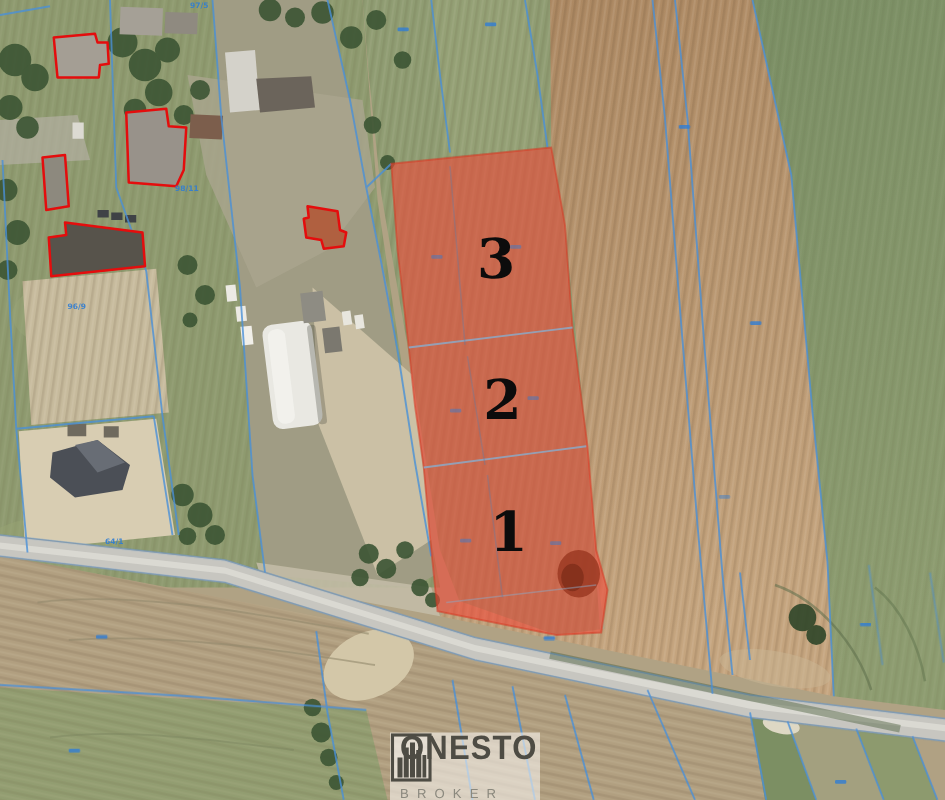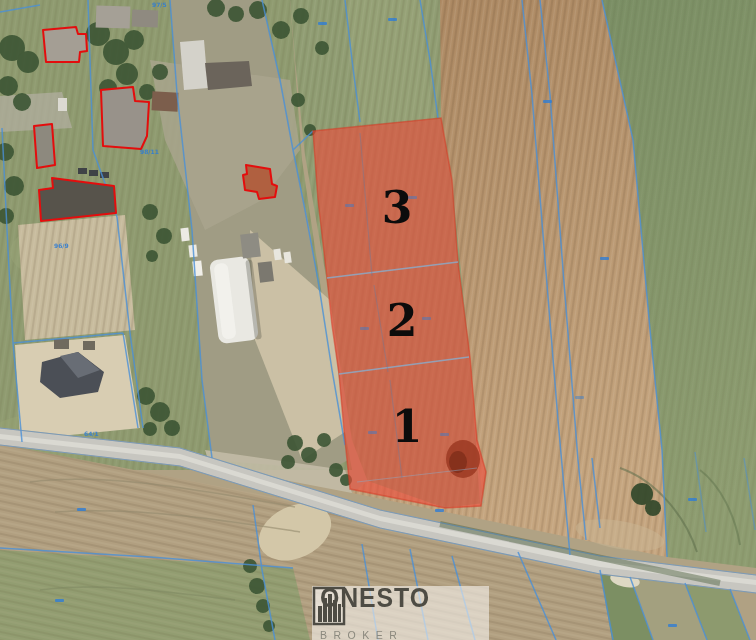--- a/index.html
+++ b/index.html
@@ -16,21 +16,21 @@
   .ref{
     position:absolute;font:700 6px/1 "DejaVu Sans",sans-serif;
     color:#2f7dd4;opacity:.9;white-space:nowrap;
   }
   .tick{
     position:absolute;width:9px;height:2.5px;background:#2f7dd4;
     border-radius:1px;opacity:.8;
   }
   .tick.faint{opacity:.45;}
   .logo{
-    position:absolute;left:312px;top:586px;width:177px;height:54px;
+    position:absolute;left:312px;top:586px;width:120px;height:54px;
     background:rgba(246,244,239,.6);display:flex;align-items:center;
     gap:7px;padding:4px 8px;box-sizing:border-box;
   }
   .logo-text{display:flex;flex-direction:column;}
   .logo-name{
     font-family:"Liberation Sans",sans-serif;font-weight:700;font-size:27px;
     letter-spacing:1px;color:#4e4c44;line-height:1;transform:scaleX(.92);
     transform-origin:left center;
   }
   .logo-sub{

